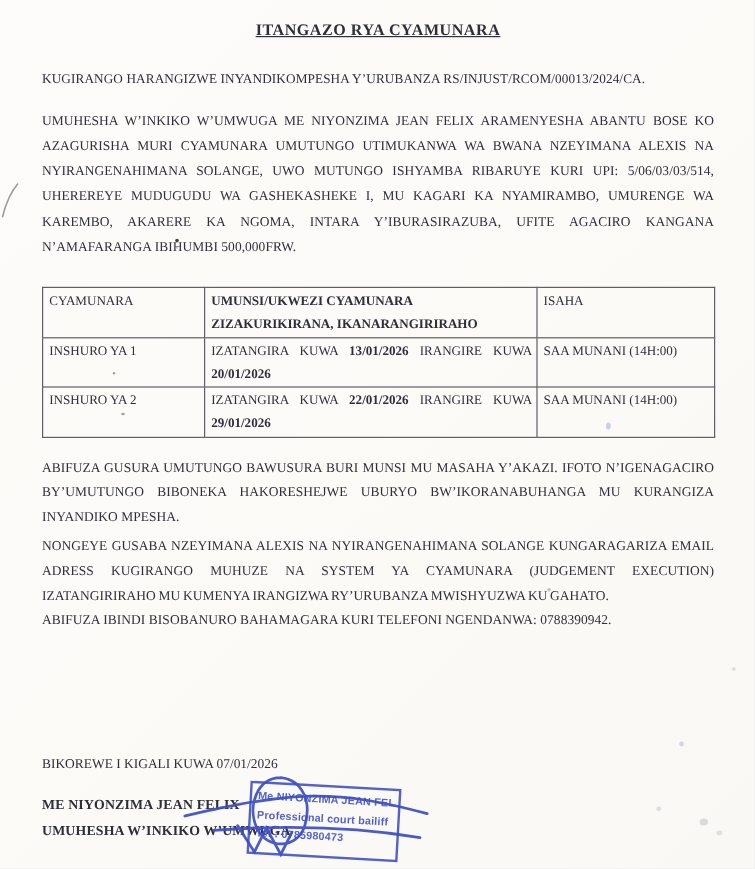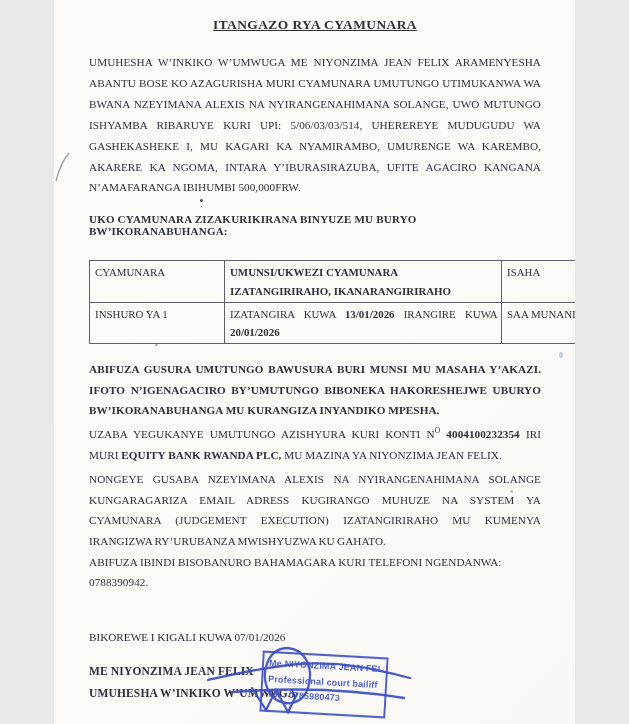--- a/index.html
+++ b/index.html
@@ -1,19 +1,19 @@
 <!DOCTYPE html>
 <html style="--stamp-color: #3c4ec4; --ink: #2f2f3a;"><head>
 <meta charset="utf-8">
 <style>
   :root { --ink:#2f2f3a; --stamp-color:#3c4ec4; --border:#5f5f68; }
   * { box-sizing:border-box; }
   html,body { margin:0; padding:0; background:#e9e9e9; }
   .page {
-    position:relative; width:521px; height:724px; margin:0 auto;
+    position:relative; width:629px; height:724px; margin:0 auto;
     background:linear-gradient(135deg,#fdfcfa 0%,#fbfaf7 60%,#faf8f5 100%);
     font-family:"Liberation Serif", serif; color:var(--ink);
     overflow:hidden;
   }
   .content { position:absolute; left:0; top:0; right:0; padding:15px 34px 0 35px; }
   .title {
     margin:2px 0 0; text-align:center; font-size:13.4px; font-weight:700;
     text-decoration:underline; letter-spacing:.45px;
   }
   p { margin:0; }
@@ -30,21 +30,21 @@
   }
   .schedule col.c1 { width:135px; } .schedule col.c2 { width:277px; } .schedule col.c3 { width:148px; }
   .schedule th, .schedule td {
     border:1px solid var(--border); vertical-align:top; text-align:left;
     font-weight:400; padding:2px 4px 1px 5px; line-height:18.7px;
   }
   .schedule .blk { display:block;font-weight:bold; }
   .schedule td.dates { text-align:justify; }
   .schedule td.round { text-align:justify;margin-left:11px; }
   .schedule b, .payment b { font-weight:700; }
-  .visit { margin-top:15px;font-weight:bold; }
+  .visit { margin-top:15px; }
   .payment { margin-top:3px; }
   .ord { font-size:7.5px; vertical-align:super; line-height:0; }
   .email { margin-top:4px; word-spacing:-.6px; }
   .contact { margin-top:0; text-align:left; }
   .issued { position:absolute; left:35px; top:631px; font-size:11.2px; }
   .signoff { position:absolute; left:35px; top:663px; }
   .sig-name, .sig-role { font-size:11.5px; font-weight:700; letter-spacing:.15px; line-height:16px; }
   .sig-role { margin-top:6px; }
   .stamp {
     position:absolute; left:207px; top:654px; width:126px; height:61px;
@@ -65,53 +65,57 @@
 </style>
 </head>
 <body>
 
 <div class="page">
 
   <div class="content">
 
     <h1 class="title">ITANGAZO RYA CYAMUNARA</h1>
 
+    <p class="case-line">KUGIRANGO HARANGIZWE INYANDIKOMPESHA Y’URUBANZA RS/INJUST/RCOM/00013/2024/CA.</p>
 
     <p class="par main-par">UMUHESHA W’INKIKO W’UMWUGA ME NIYONZIMA JEAN FELIX ARAMENYESHA ABANTU BOSE KO AZAGURISHA MURI CYAMUNARA UMUTUNGO UTIMUKANWA WA BWANA NZEYIMANA ALEXIS NA NYIRANGENAHIMANA SOLANGE, UWO MUTUNGO ISHYAMBA RIBARUYE KURI UPI: 5/06/03/03/514, UHEREREYE MUDUGUDU WA GASHEKASHEKE I, MU KAGARI KA NYAMIRAMBO, UMURENGE WA KAREMBO, AKARERE KA NGOMA, INTARA Y’IBURASIRAZUBA, UFITE AGACIRO KANGANA N’AMAFARANGA IBIHUMBI 500,000FRW.</p>
 
-    <h2 class="schedule-heading">UKO CYAMUNARA ZIZAKURIKIRANA BINYUZE MU BURYO BW’IKORANABUHANGA:</h2>
 
     <table class="schedule">
       <colgroup>
           <col class="c1">
           <col class="c2">
           <col class="c3">
         </colgroup>
       <thead>
         <tr>
           <th>CYAMUNARA</th>
           <th>
             <span class="blk">UMUNSI/UKWEZI CYAMUNARA</span>
-            <span class="blk">IZATANGIRIRAHO, IKANARANGIRIRAHO</span>
+            <span class="blk">ZIZAKURIKIRANA, IKANARANGIRIRAHO</span>
           </th>
           <th>ISAHA</th>
         </tr>
       </thead>
       <tbody>
         <tr>
           <td class="round">INSHURO YA 1</td>
           <td class="dates"><span>IZATANGIRA KUWA</span> <b>13/01/2026</b> <span>IRANGIRE KUWA</span> <b>20/01/2026</b></td>
           <td>SAA MUNANI (14H:00)</td>
         </tr>
+        <tr>
+          <td class="round">INSHURO YA 2</td>
+          <td class="dates"><span>IZATANGIRA KUWA</span> <b>22/01/2026</b> <span>IRANGIRE KUWA</span> <b>29/01/2026</b></td>
+          <td>SAA MUNANI (14H:00)</td>
+        </tr>
       </tbody>
     </table>
 
     <p class="par visit">ABIFUZA GUSURA UMUTUNGO BAWUSURA BURI MUNSI MU MASAHA Y’AKAZI. IFOTO N’IGENAGACIRO BY’UMUTUNGO BIBONEKA HAKORESHEJWE UBURYO BW’IKORANABUHANGA MU KURANGIZA INYANDIKO MPESHA.</p>
 
-    <p class="par payment"><span>UZABA YEGUKANYE UMUTUNGO AZISHYURA KURI KONTI N</span><sup class="ord">O</sup> <b>4004100232354</b> <span>IRI MURI</span> <b>EQUITY BANK RWANDA PLC,</b> <span>MU MAZINA YA NIYONZIMA JEAN FELIX.</span></p>
 
     <p class="par email">NONGEYE GUSABA NZEYIMANA ALEXIS NA NYIRANGENAHIMANA SOLANGE KUNGARAGARIZA EMAIL ADRESS KUGIRANGO MUHUZE NA SYSTEM YA CYAMUNARA (JUDGEMENT EXECUTION) IZATANGIRIRAHO MU KUMENYA IRANGIZWA RY’URUBANZA MWISHYUZWA KU GAHATO.</p>
 
     <p class="par contact">ABIFUZA IBINDI BISOBANURO BAHAMAGARA KURI TELEFONI NGENDANWA: 0788390942.</p>
 
   </div>
 
   <p class="issued">BIKOREWE I KIGALI KUWA 07/01/2026</p>
 
   <div class="signoff">

